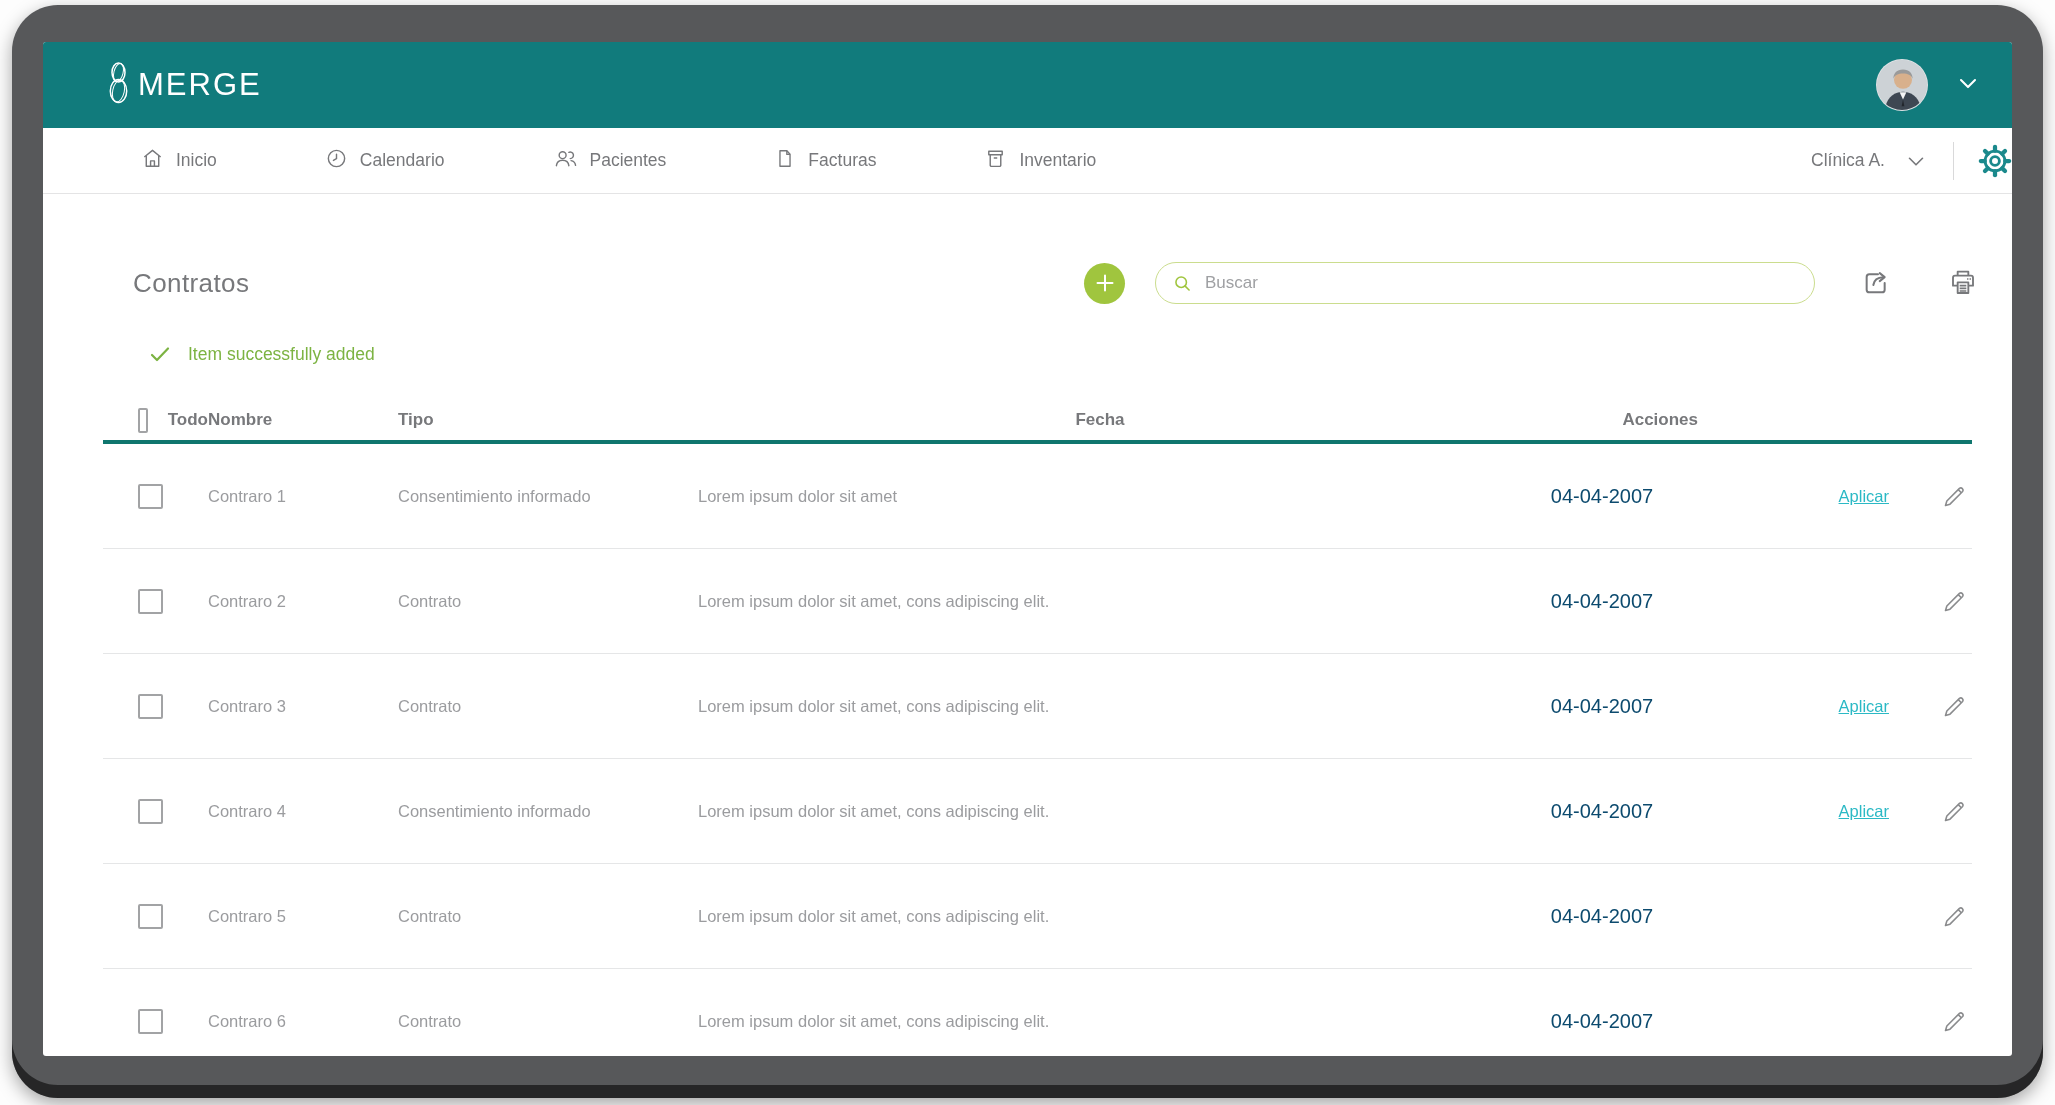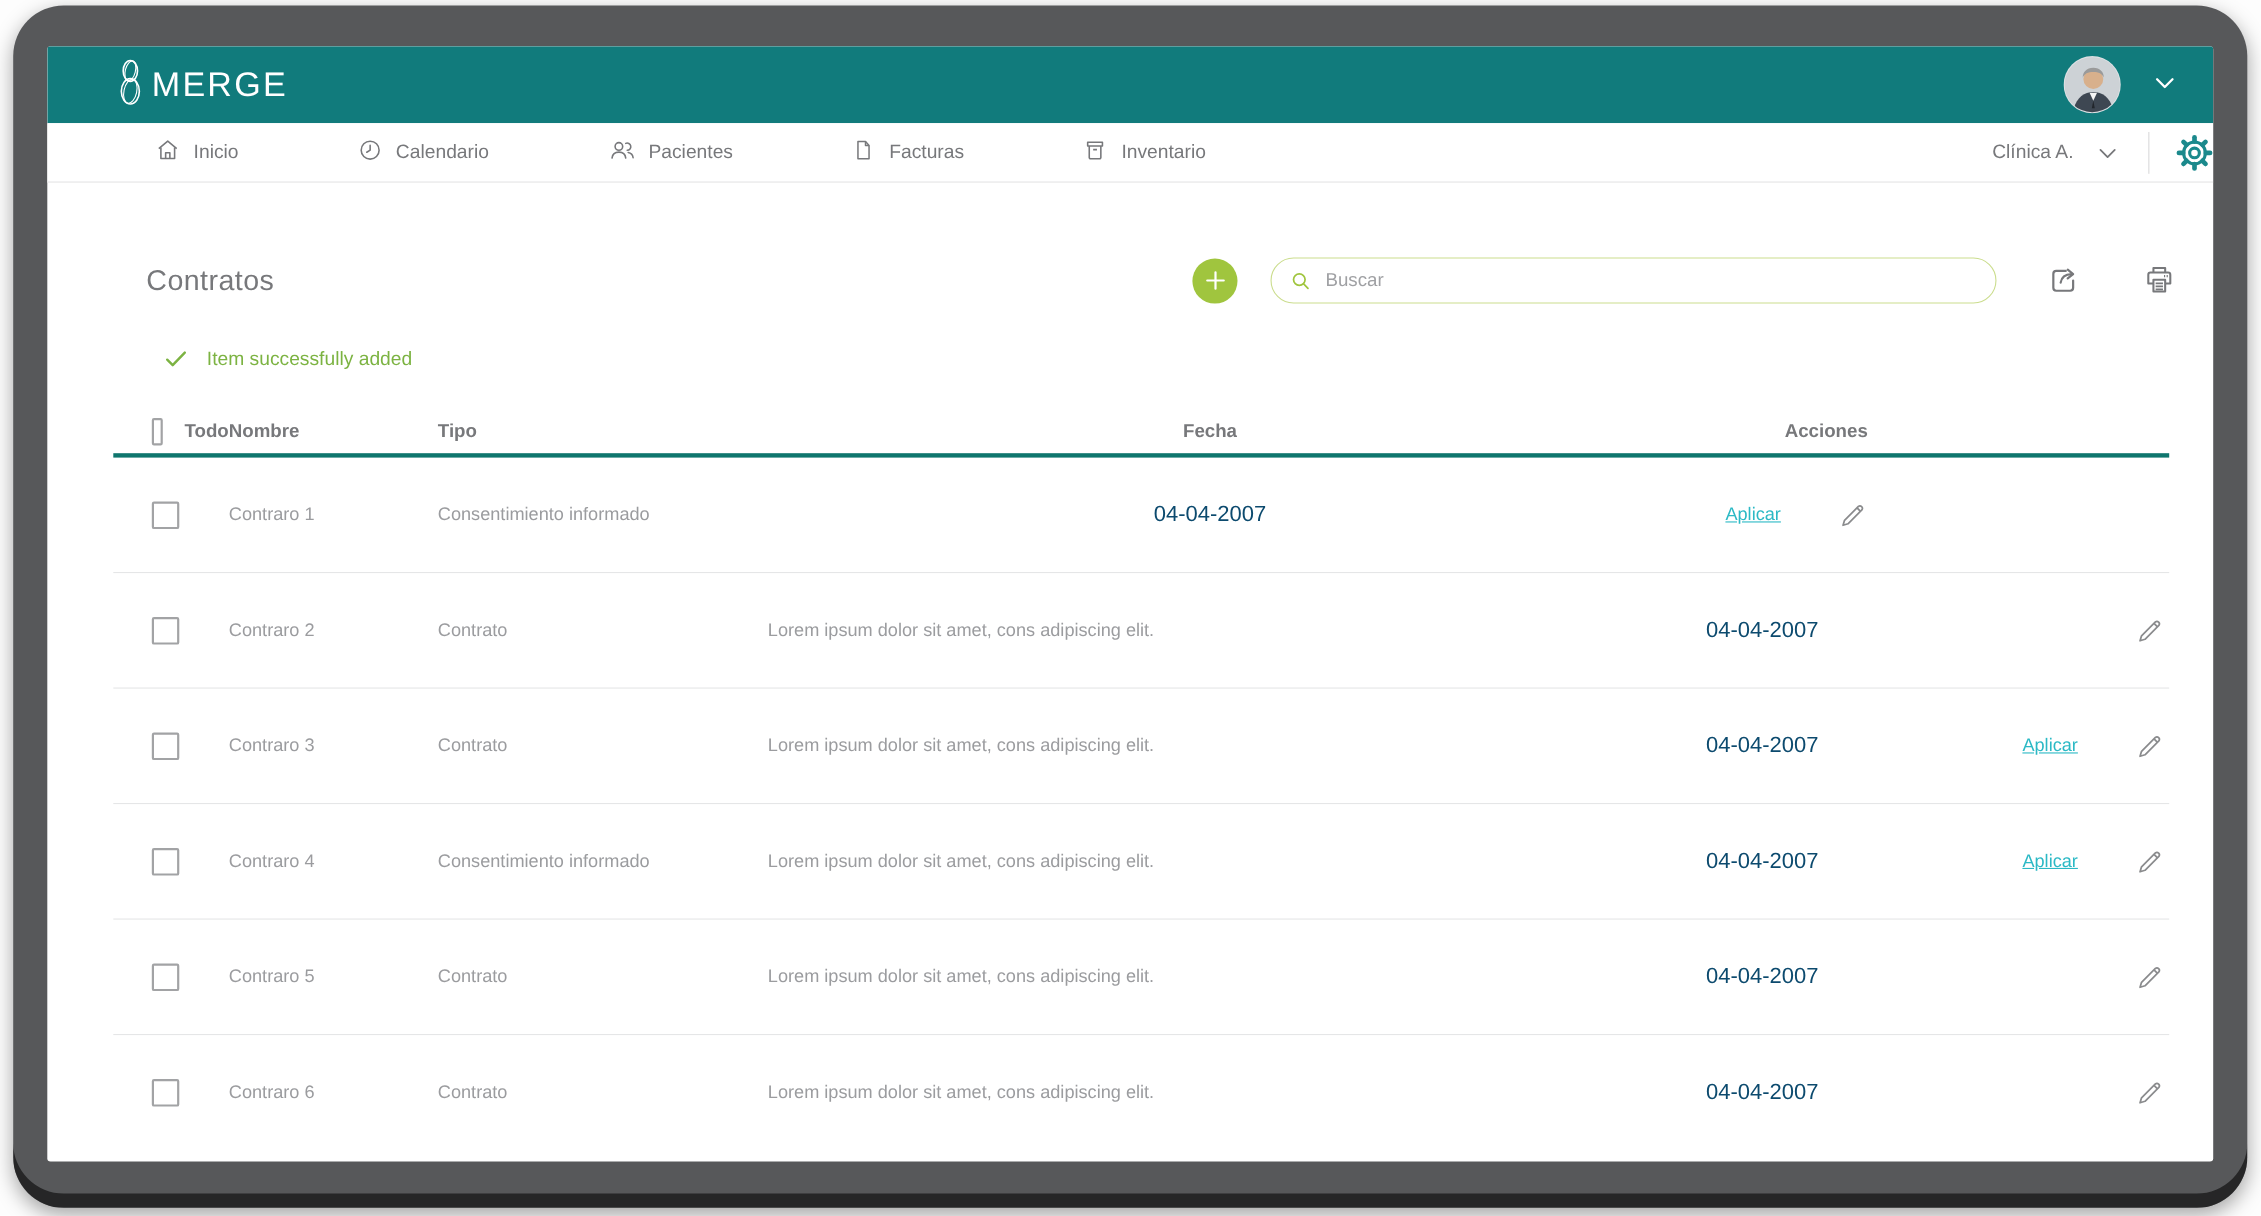--- a/index.html
+++ b/index.html
@@ -7,31 +7,31 @@
   *{box-sizing:border-box;}
 
   
   .device{position:absolute;left:12px;top:5px;width:2031px;height:1093px;
     background:#57585a;border-radius:46px;
     box-shadow:0 6px 18px rgba(0,0,0,.35), inset 0 -13px 0 rgba(8,8,8,.62);}
   .screen{position:absolute;left:31px;top:37px;width:1969px;height:1014px;
     background:#ffffff;border-radius:3px;overflow:hidden;}
 
   
-  .appbar{height:70px;background:#117b7c;display:flex;align-items:center;
+  .appbar{height:86px;background:#117b7c;display:flex;align-items:center;
     padding:0 30px 0 62px;color:#fff;}
   .logo{display:flex;align-items:center;gap:6px;}
   .logo-text{font-size:31px;font-weight:300;letter-spacing:2px;color:#fff;}
   .appbar-right{margin-left:auto;display:flex;align-items:center;gap:26px;}
   .avatar{width:52px;height:52px;border-radius:50%;overflow:hidden;background:#cdd2d6;
     border:1px solid rgba(255,255,255,.35);}
   .chev-white{color:#fff;}
 
   
-  .nav{height:54px;background:#fff;border-bottom:1px solid #e4e4e5;display:flex;
+  .nav{height:66px;background:#fff;border-bottom:1px solid #e4e4e5;display:flex;
     align-items:center;color:#77787b;}
   .nav-left{display:flex;align-items:center;gap:108px;padding-left:98px;}
   .nav-item{display:flex;align-items:center;gap:12px;font-size:17.5px;cursor:pointer;}
   .nav-item svg{flex:none;}
   .nav-right{margin-left:auto;display:flex;align-items:center;gap:18px;}
   .clinic-label{font-size:17.5px;color:#77787b;}
   .vdivider{width:1px;height:38px;background:#d9d9da;margin:0 6px;}
   .gear{color:#1b898c;display:flex;}
 
   
@@ -250,20 +250,21 @@
         <div class="cell fecha">Fecha</div>
         <div class="cell acciones">Acciones</div>
       </div>
 
       <div class="trow body">
         <div class="cell check-cell">
             <input type="checkbox" class="cbx" style="">
           </div>
         <div class="cell">Contraro 1</div>
         <div class="cell">Consentimiento informado</div>
+        <div class="cell cond">Lorem ipsum dolor sit amet</div>
         <div class="cell fecha">04-04-2007</div>
         <div class="cell acciones">
           <a class="aplicar">Aplicar</a>
           <span class="pencil">
               <svg width="27" height="27">
                 <use href="#icon-pencil"></use>
               </svg>
             </span>
         </div>
       </div>

